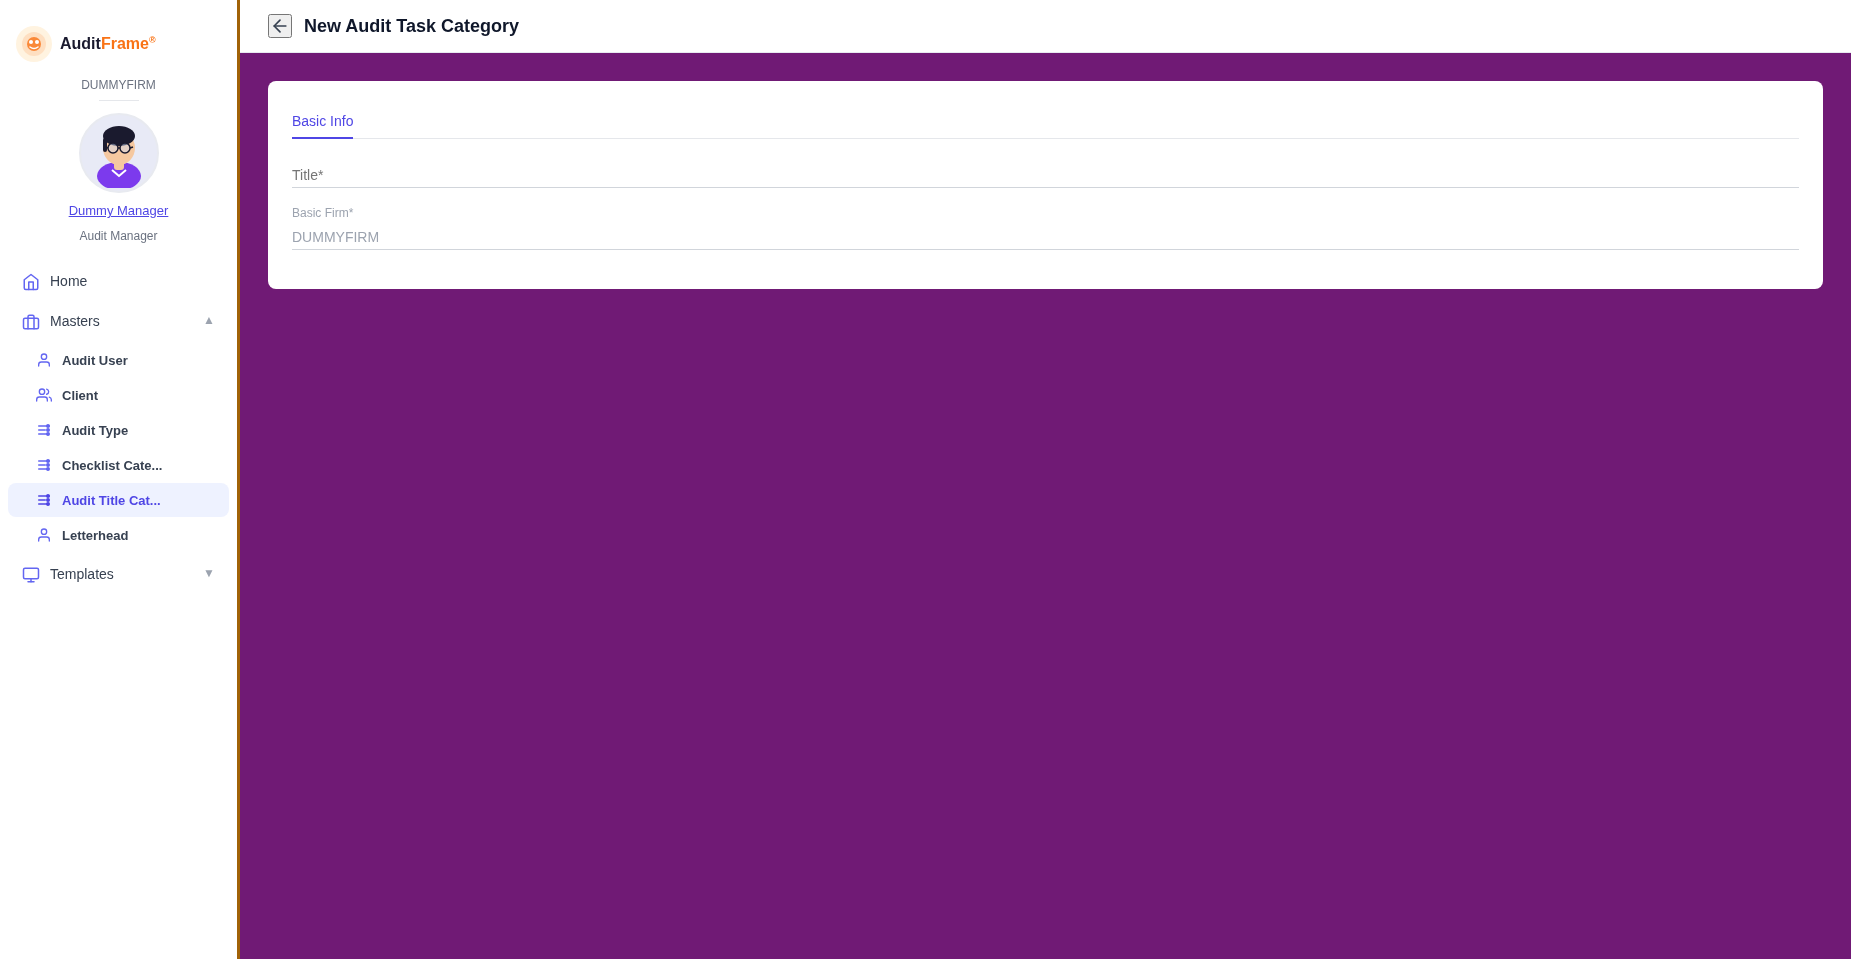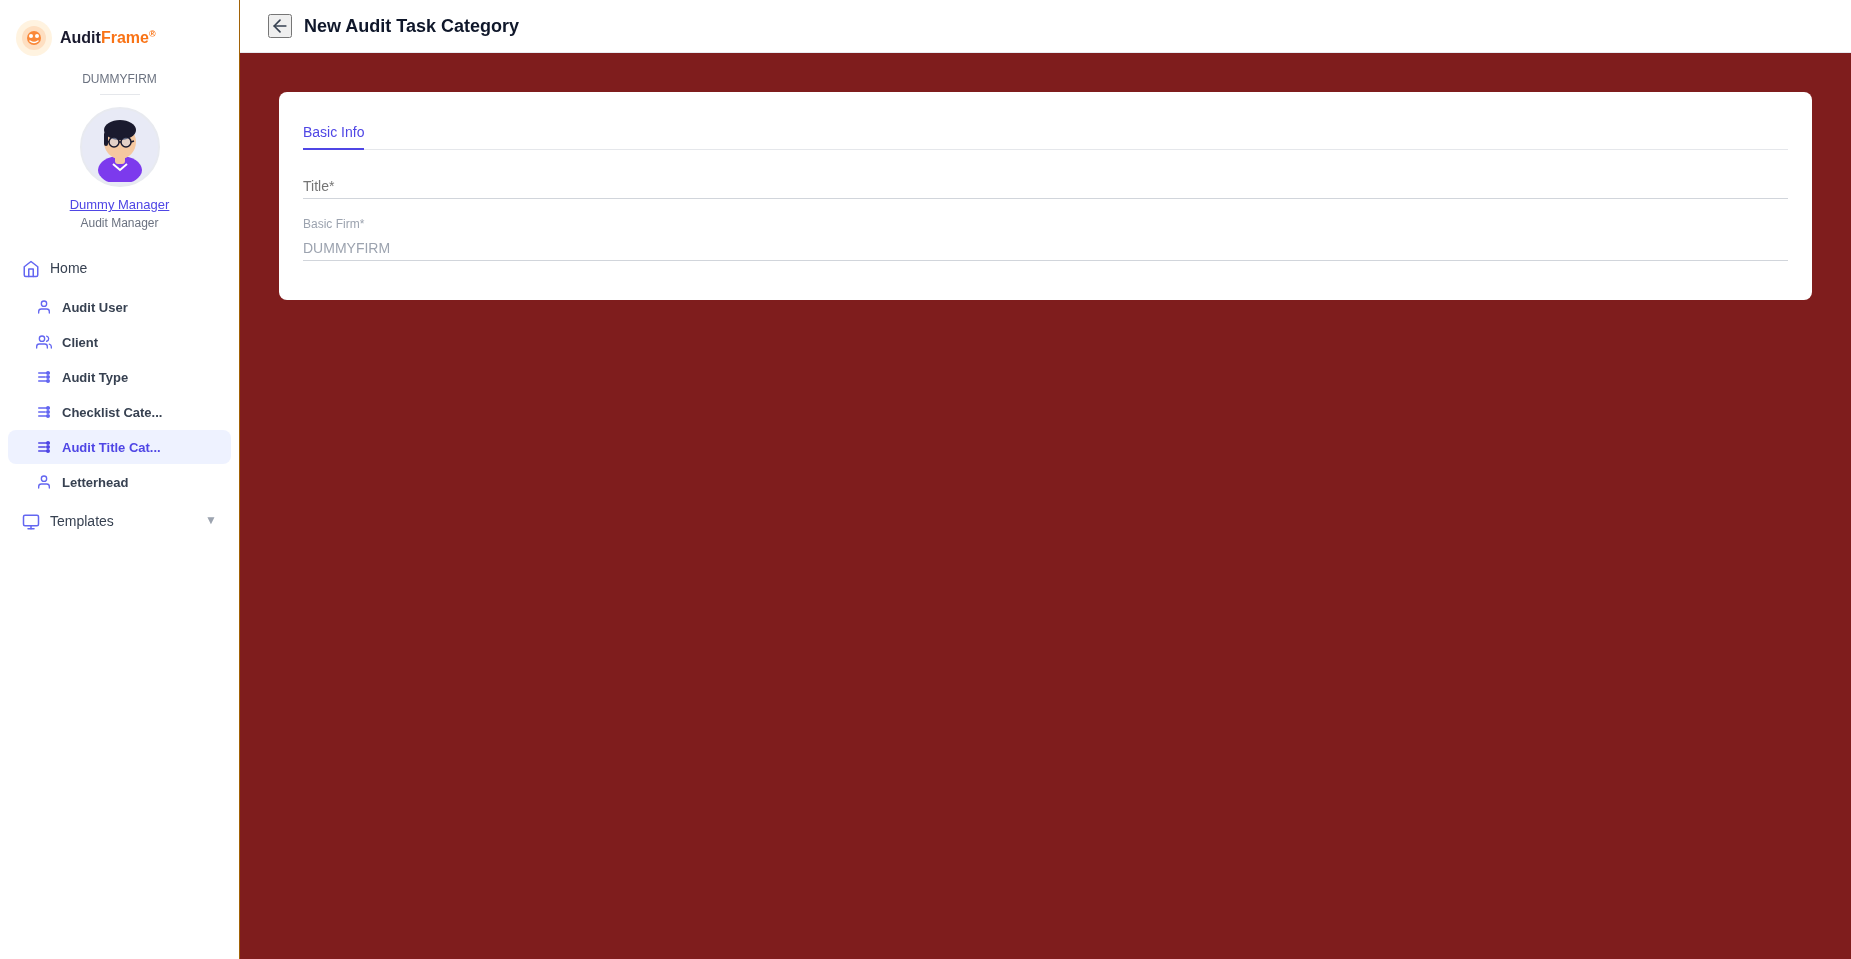--- a/index.html
+++ b/index.html
@@ -6,22 +6,22 @@
     body { font-family: -apple-system, BlinkMacSystemFont, 'Segoe UI', sans-serif; background: #f0f2f8; display: flex; height: 100vh; overflow: hidden; }
 
     
     .sidebar {
       width: 240px;
       min-width: 240px;
       background: #fff;
       display: flex;
       flex-direction: column;
       align-items: center;
-      padding: 20px 0;
-      border-right: 1px solid #a16207;
+      padding: 26px 0;
+      border-right: 3px solid #a16207;
       overflow-y: auto;
     }
 
     .sidebar-logo {
       display: flex;
       align-items: center;
       gap: 8px;
       margin-bottom: 16px;
       padding: 0 16px;
       align-self: flex-start;
@@ -62,21 +62,21 @@
     .avatar-svg {
       width: 70px;
       height: 70px;
     }
 
     .user-name {
       font-size: 13px;
       color: #4f46e5;
       text-decoration: underline;
       cursor: pointer;
-      margin-bottom: 4px;
+      margin-bottom: 11px;
     }
 
     .user-role {
       font-size: 12px;
       color: #6b7280;
       margin-bottom: 20px;
     }
 
     .nav-section {
       width: 100%;
@@ -164,23 +164,23 @@
     }
 
     .page-title {
       font-size: 18px;
       font-weight: 600;
       color: #0f172a;
     }
 
     .content-area {
       flex: 1;
-      padding: 39px;
+      padding: 28px;
       overflow-y: auto;
-      background: #7f1d1d;
+      background: #701a75;
     }
 
     .form-card {
       background: #fff;
       border-radius: 8px;
       padding: 24px;
       margin-bottom: 16px;
     }
 
     .tab-bar {
@@ -303,20 +303,30 @@
     <div class="nav-item">
       <span class="nav-icon">
         <svg width="18" height="18" viewBox="0 0 24 24" fill="none" stroke="#6366f1" stroke-width="2" stroke-linecap="round" stroke-linejoin="round">
           <path d="M3 9l9-7 9 7v11a2 2 0 0 1-2 2H5a2 2 0 0 1-2-2z"></path>
           <polyline points="9 22 9 12 15 12 15 22"></polyline>
         </svg>
       </span>
       <span class="nav-label">Home</span>
     </div>
 
+    <div class="nav-item">
+      <span class="nav-icon">
+        <svg width="18" height="18" viewBox="0 0 24 24" fill="none" stroke="#6366f1" stroke-width="2" stroke-linecap="round" stroke-linejoin="round">
+          <rect x="2" y="7" width="20" height="14" rx="2" ry="2"></rect>
+          <path d="M16 21V5a2 2 0 0 0-2-2h-4a2 2 0 0 0-2 2v16"></path>
+        </svg>
+      </span>
+      <span class="nav-label">Masters</span>
+      <span class="nav-chevron">▲</span>
+    </div>
 
     <div class="nav-sub-item">
       <span class="nav-icon">
         <svg width="16" height="16" viewBox="0 0 24 24" fill="none" stroke="#6366f1" stroke-width="2" stroke-linecap="round" stroke-linejoin="round">
           <path d="M20 21v-2a4 4 0 0 0-4-4H8a4 4 0 0 0-4 4v2"></path>
           <circle cx="12" cy="7" r="4"></circle>
         </svg>
       </span>
       <span>Audit User</span>
     </div>

